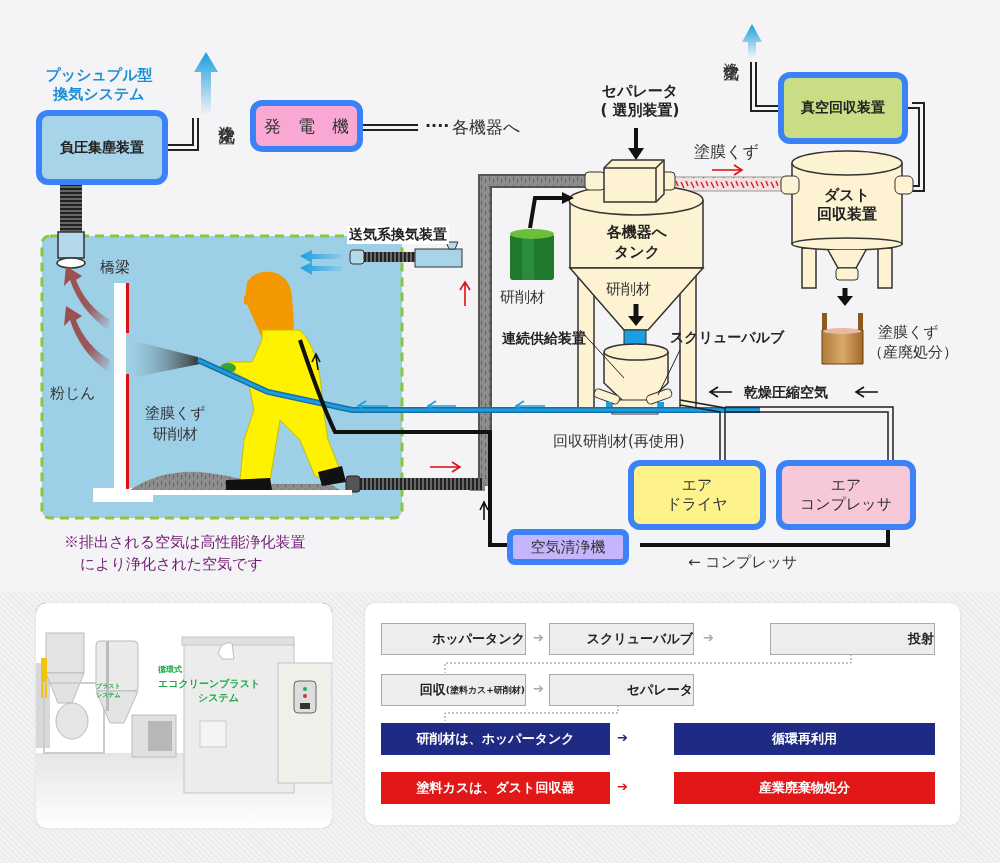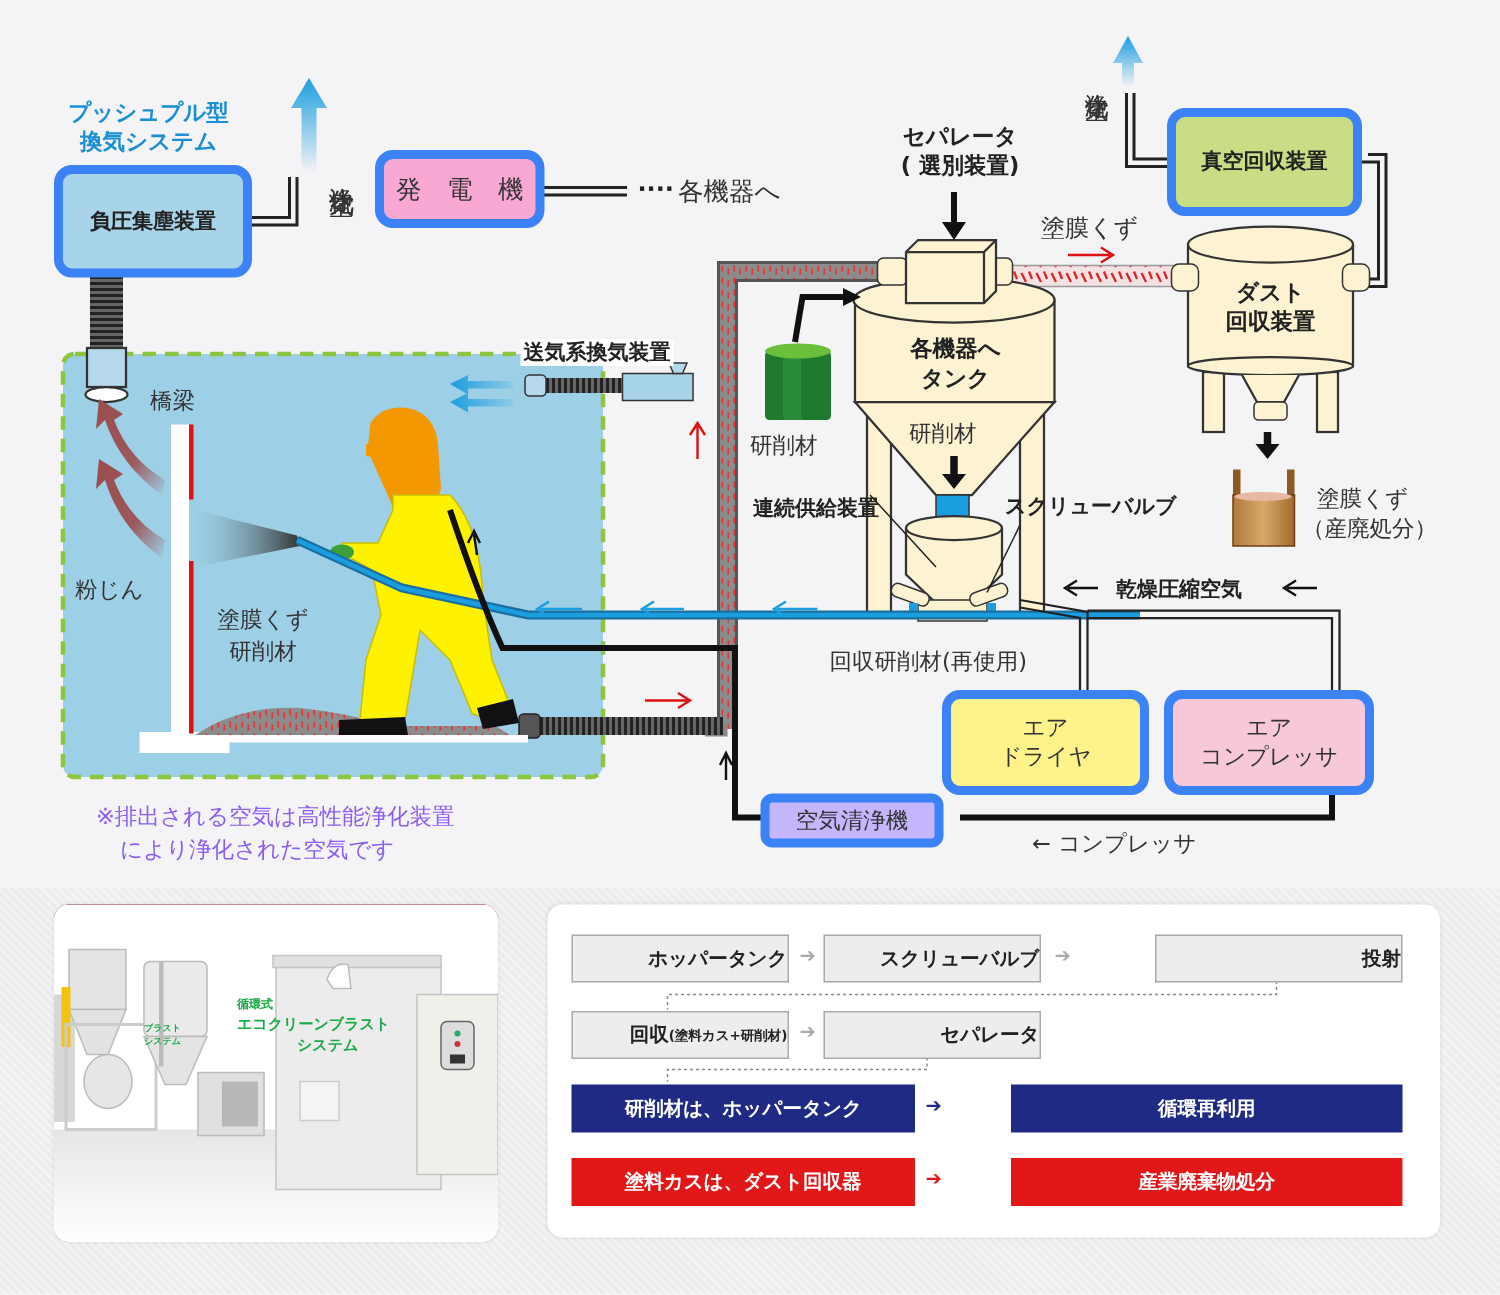--- a/index.html
+++ b/index.html
@@ -288,21 +288,21 @@
     <span>エア</span>
     <span>コンプレッサ</span>
   </div>
 
   <div class="box" style="left:507px;top:529px;width:122px;height:36px;background:#c4b5fd;font-size:15px;border-radius:8px;color:#333;">
     <span>空気清浄機</span>
   </div>
 
   <div class="abs" style="left:688px;top:553px;font-size:15px;color:#333;">← コンプレッサ</div>
 
-  <div class="abs" style="left:64px;top:533px;font-size:15px;color:#8b5cf6;line-height:22px;">
+  <div class="abs" style="left:64px;top:533px;font-size:15px;color:#701a75;line-height:22px;font-family:Liberation Mono, monospace;">
     <div>※排出される空気は高性能浄化装置</div>
     <div style="padding-left:16px;">により浄化された空気です</div>
   </div>
 </div>
 
 <div class="lower"></div>
 
 <div class="photo-card">
   <svg width="296" height="225">
     <defs>

